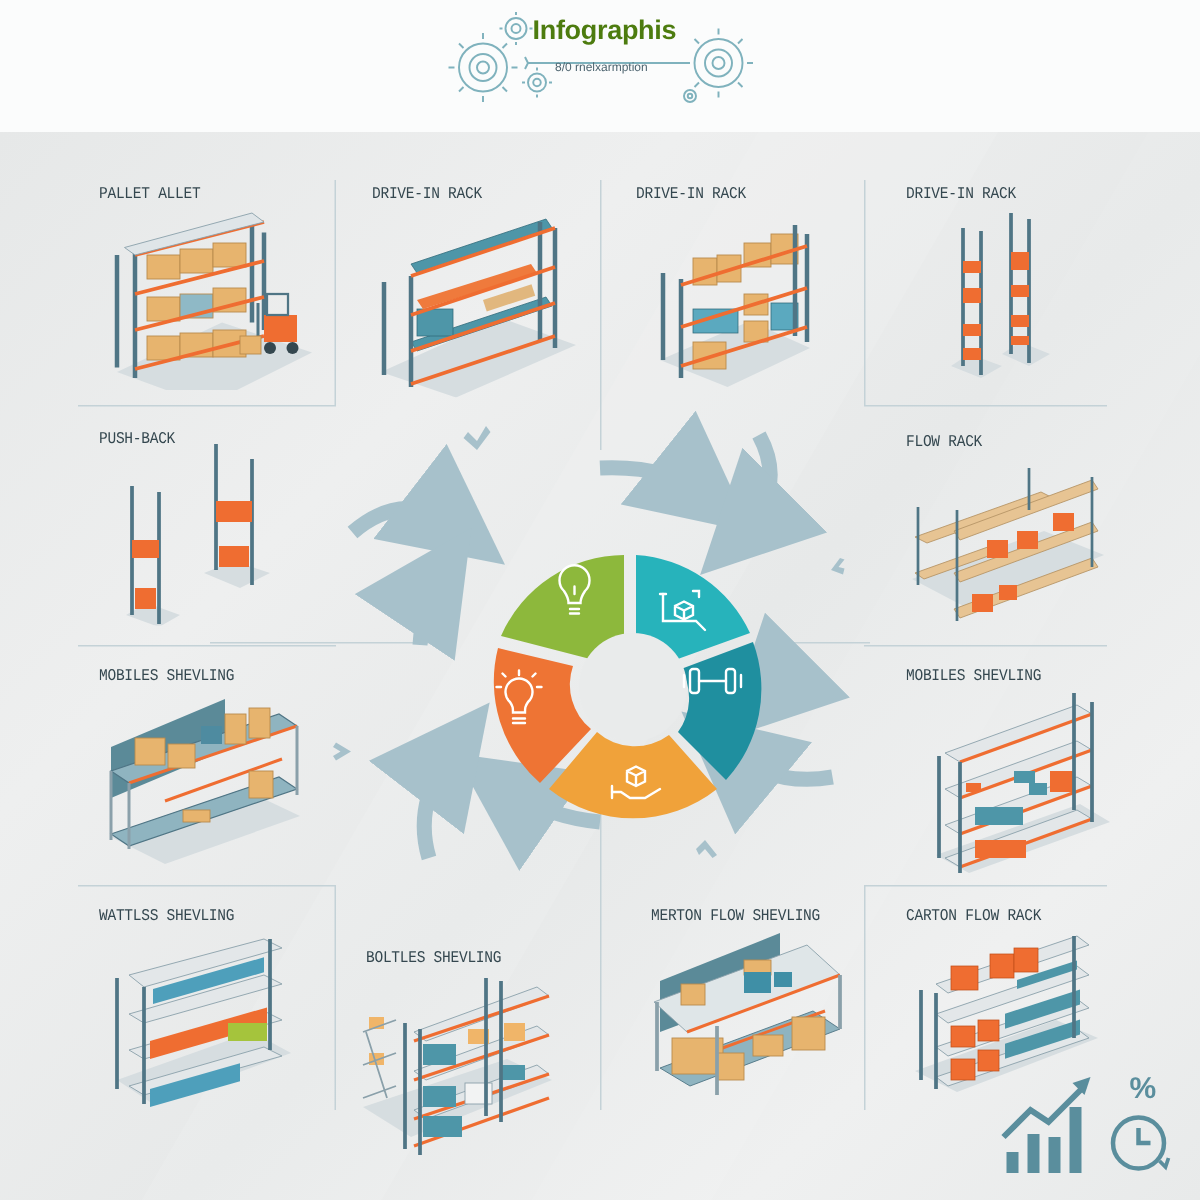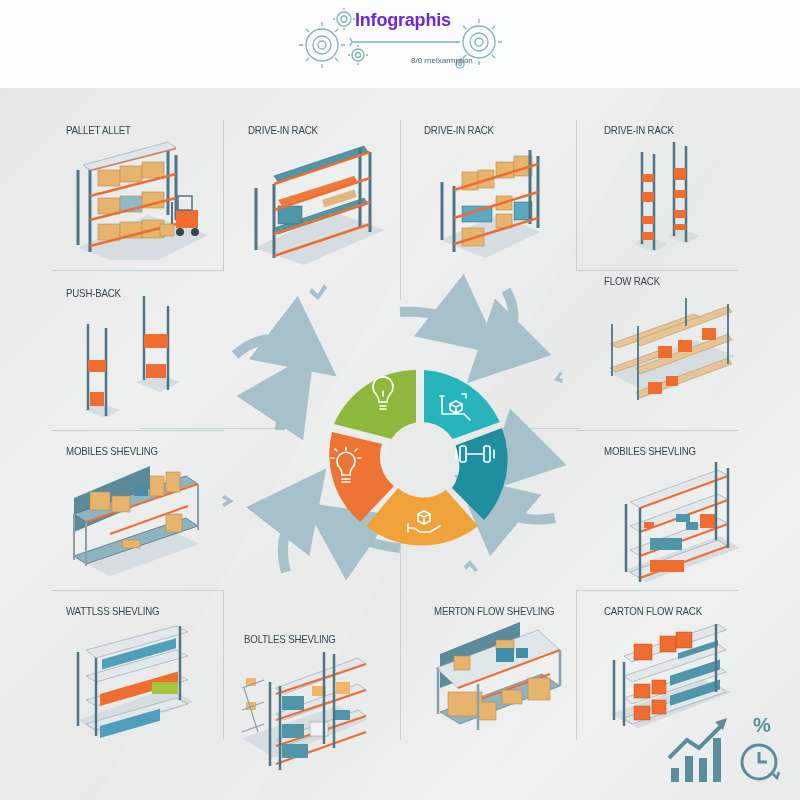--- a/index.html
+++ b/index.html
@@ -9,33 +9,34 @@
     background: #e9ebeb;
     position: relative;
   }
   .header {
     position: absolute; left: 0; top: 0; width: 800px; height: 88px;
     background: #fbfcfc;
   }
   .header svg { position: absolute; left: 0; top: 0; }
   .title {
     position: absolute; left: 355px; top: 10px;
-    font-size: 18px; font-weight: bold; color: #6d28d9; letter-spacing: -0.2px;
+    font-size: 18px; font-weight: bold; color: #4d7c0f; letter-spacing: -0.2px;
   }
   .subtitle {
-    position: absolute; left: 370px; top: 56px;
-    font-size: 8px; color: #4e6570; margin-left: 41px;
+    position: absolute; left: 370px; top: 40px;
+    font-size: 8px; color: #4e6570;
   }
   .body-bg {
     position: absolute; left: 0; top: 88px; width: 800px; height: 712px;
     background: linear-gradient(135deg, #e6e8e8 0%, #eeefef 30%, #e7e9e9 55%, #eff0f0 80%, #e8eaea 100%);
   }
   .facet { position: absolute; background: rgba(255,255,255,0.25); }
   .panel {
     position: absolute;
+    font-family: Liberation Mono, monospace;
   }
   .panel-label {
     position: absolute; font-size: 11px; color: #34474f; letter-spacing: -0.2px;
     white-space: nowrap; transform: scaleX(0.88); transform-origin: left top;
   }
   .panel svg { position: absolute; }
   .gridline { position: absolute; background: #c4d2d7; }
   .cycle { position: absolute; left: 300px; top: 330px; width: 240px; height: 240px; }
   .arrows { position: absolute; left: 0; top: 0; }
   .corner-icon { position: absolute; left: 665px; top: 712px; }
@@ -254,21 +255,21 @@
     </g>
     <g fill="#ef6d31">
       <rect x="8" y="68" width="18" height="12"></rect>
         <rect x="10" y="100" width="14" height="14"></rect>
       <rect x="64" y="42" width="24" height="14"></rect>
         <rect x="66" y="72" width="20" height="14"></rect>
     </g>
   </svg>
 </div>
 
-<div class="panel" style="left:576px;top:258px;width:224px;height:160px;">
+<div class="panel" style="left:576px;top:272px;width:224px;height:160px;">
   <div class="panel-label" style="left:28px;top:17px;">FLOW RACK</div>
   <svg style="left:30px;top:38px;" width="130" height="110">
     <polygon points="2,76 40,96 130,60 90,44" fill="#d6dde0"></polygon>
     <g fill="#e7c493" stroke="#b79567" stroke-width=".6">
       <polygon points="4,48 88,18 96,22 12,52"></polygon>
       <polygon points="30,44 122,10 126,16 34,50"></polygon>
       <polygon points="30,72 122,38 126,44 34,78"></polygon>
       <polygon points="30,96 122,62 126,68 34,102"></polygon>
       <polygon points="4,72 60,52 66,56 10,76"></polygon>
     </g>

